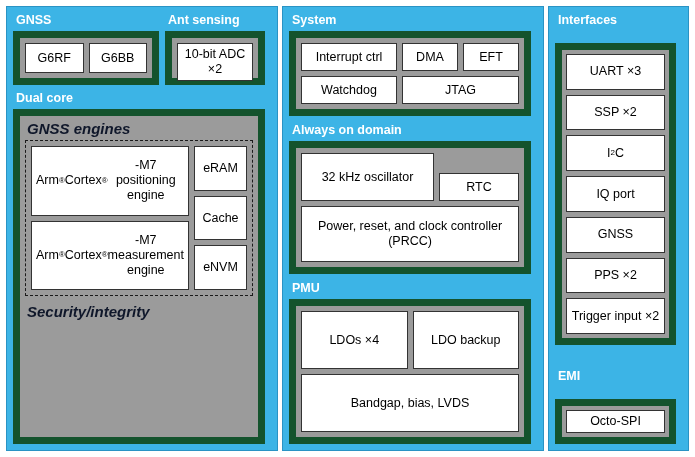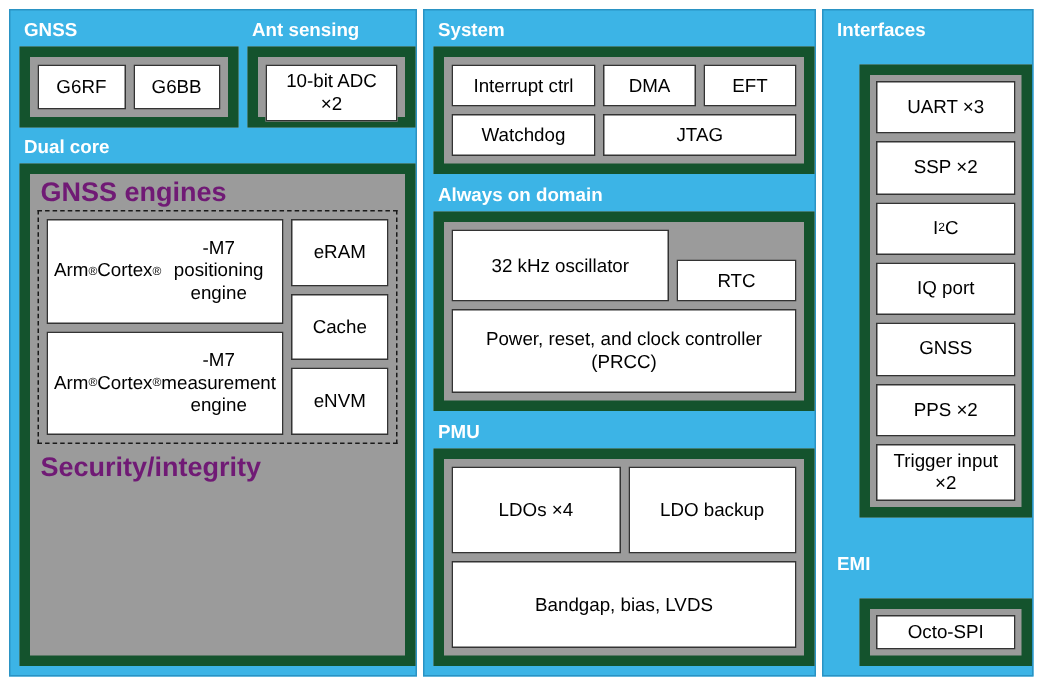--- a/index.html
+++ b/index.html
@@ -23,21 +23,21 @@
     display: flex;
     gap: 4px;
     background: #ffffff;
   }
 
   
   .panel {
     background: #3cb4e6;
     border: 1px solid #2a93c4;
     box-sizing: border-box;
-    padding: 5px 0 6px 6px;
+    padding: 5px 12px 6px 6px;
     display: flex;
     flex-direction: column;
   }
   .col-left   { width: 272px; }
   .col-mid    { width: 262px; }
   .col-right  { flex: 1; gap: 12px; }
 
   
   .sec-title {
     color: #ffffff;
@@ -52,30 +52,31 @@
   .group {
     background: #9b9b9b;
     border: 7px solid #14532d;
     box-sizing: border-box;
     padding: 5px;
     display: flex;
     flex-direction: column;
     gap: 5px;
   }
   .group.row    { flex-direction: row; }
-  .group.tight  { padding: 4px; margin-left: 18px; }
+  .group.tight  { padding: 4px; }
 
   
   .grp-title {
-    color: #701a75;
+    color: #0f172a;
     font-weight: bold;
-    font-size: 18px;
+    font-size: 15px;
     line-height: 15px;
     margin: 0 0 4px 2px;
     white-space: nowrap;
+    font-style: italic;
   }
 
   
   .dashed {
     border: 1.5px dashed #1a1a1a;
     box-sizing: border-box;
     padding: 5px;
     display: flex;
     gap: 5px;
   }

